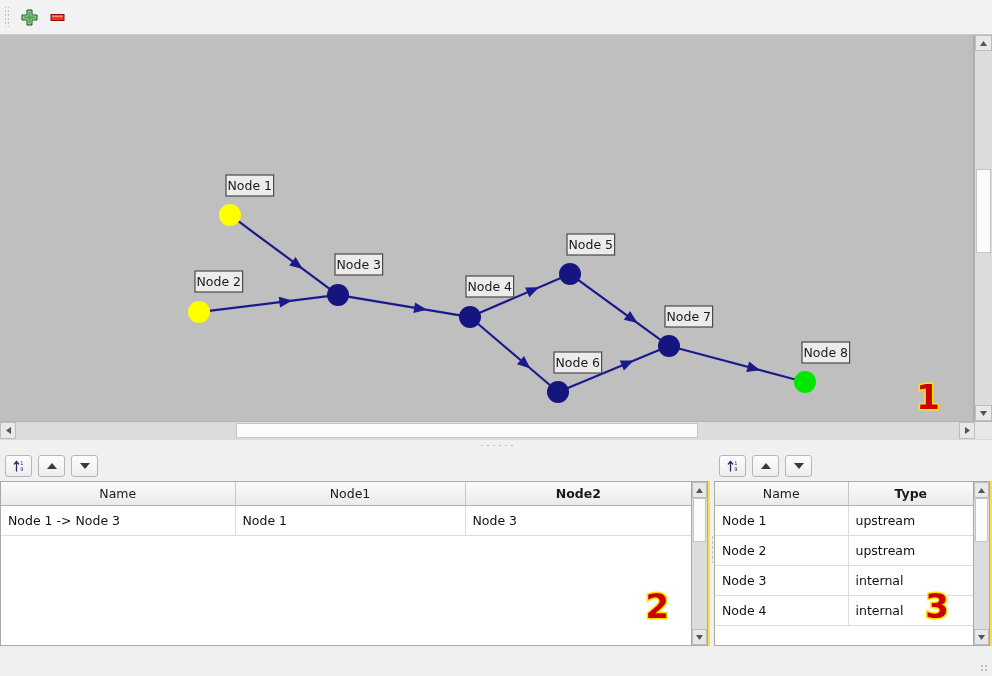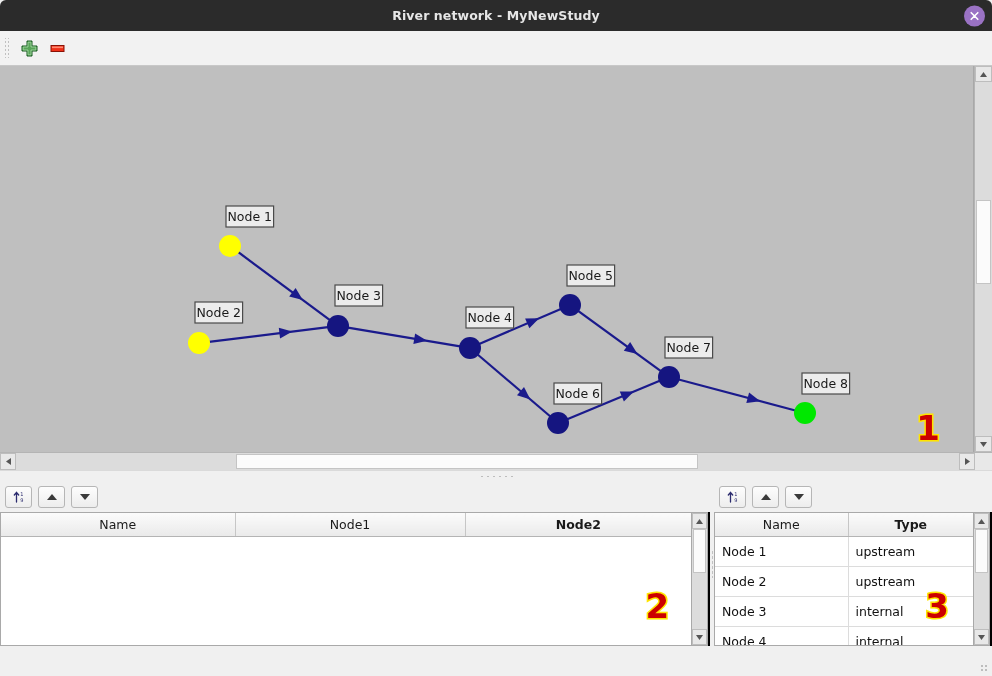--- a/index.html
+++ b/index.html
@@ -210,21 +210,21 @@
     height: 3px;
     background-image: radial-gradient(#bdbdbd 1px, transparent 1px);
     background-size: 6px 3px;
   }
 
   
   .bottom {
     flex: 1 1 auto;
     display: flex;
     min-height: 0;
-    background: #000000;
+    background: #fde047;
   }
   .pane {
     display: flex;
     flex-direction: column;
     min-width: 0;
   }
   .pane-left { flex: 0 0 710px; width: 710px; }
   .vsplitter {
     flex: 0 0 4px;
     width: 4px;
@@ -338,28 +338,20 @@
     height: 9px;
     background-image: radial-gradient(#bdbdbd 1px, transparent 1px);
     background-size: 4px 4px;
   }
 </style>
 </head>
 <body>
 
 <div class="window">
 
-  <div class="titlebar">
-    <span class="titlebar-title">River network - MyNewStudy</span>
-    <div class="close-button">
-      <svg width="11" height="11" viewBox="0 0 11 11">
-        <path d="M2.2 2.2 L8.8 8.8 M8.8 2.2 L2.2 8.8" stroke="#ffffff" stroke-width="1.6" stroke-linecap="round"></path>
-      </svg>
-    </div>
-  </div>
 
   <div class="toolbar">
     <div class="tb-grip"></div>
     <button class="tb-btn">
       <svg width="17" height="17" viewBox="0 0 17 17">
         <path d="M6 1 H11 V6 H16 V11 H11 V16 H6 V11 H1 V6 H6 Z" fill="#57a457" stroke="#17591f" stroke-width="1"></path>
         <path d="M7 2.2 H10 V7 H14.8 V10 H10 V14.8 H7 V10 H2.2 V7 H7 Z" fill="none" stroke="#9ed39e" stroke-width="0.9"></path>
       </svg>
     </button>
     <button class="tb-btn">
@@ -504,20 +496,25 @@
                 <col>
               </colgroup>
             <thead>
               <tr>
                 <th>Name</th>
                 <th>Node1</th>
                 <th>Node2</th>
               </tr>
             </thead>
             <tbody>
+              <tr>
+                <td>Node 1 -&gt; Node 3</td>
+                <td>Node 1</td>
+                <td>Node 3</td>
+              </tr>
 
             </tbody>
           </table>
           <div class="overlay-num overlay-2">2</div>
         </div>
         <div class="table-vscroll">
           <div class="sb-arrow">
             <svg width="7" height="5" viewBox="0 0 7 5">
                 <path d="M3.5 0 L7 5 L0 5 Z" fill="#555"></path>
               </svg>

